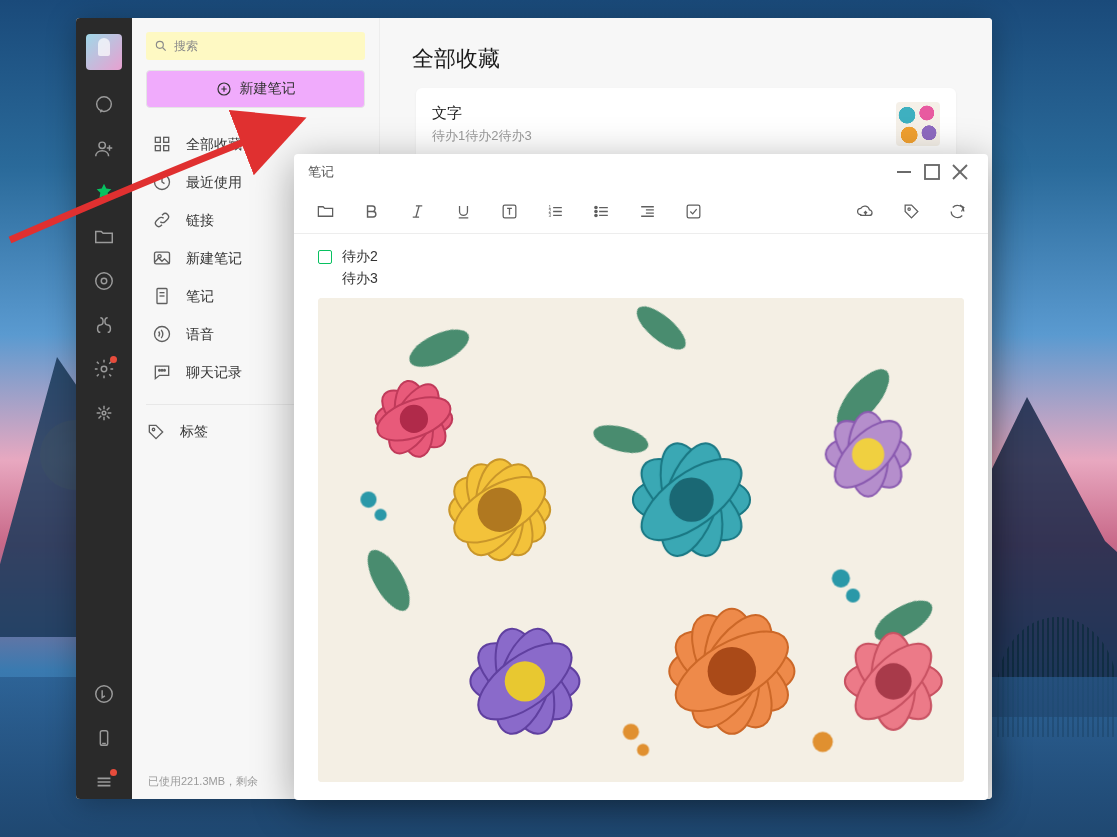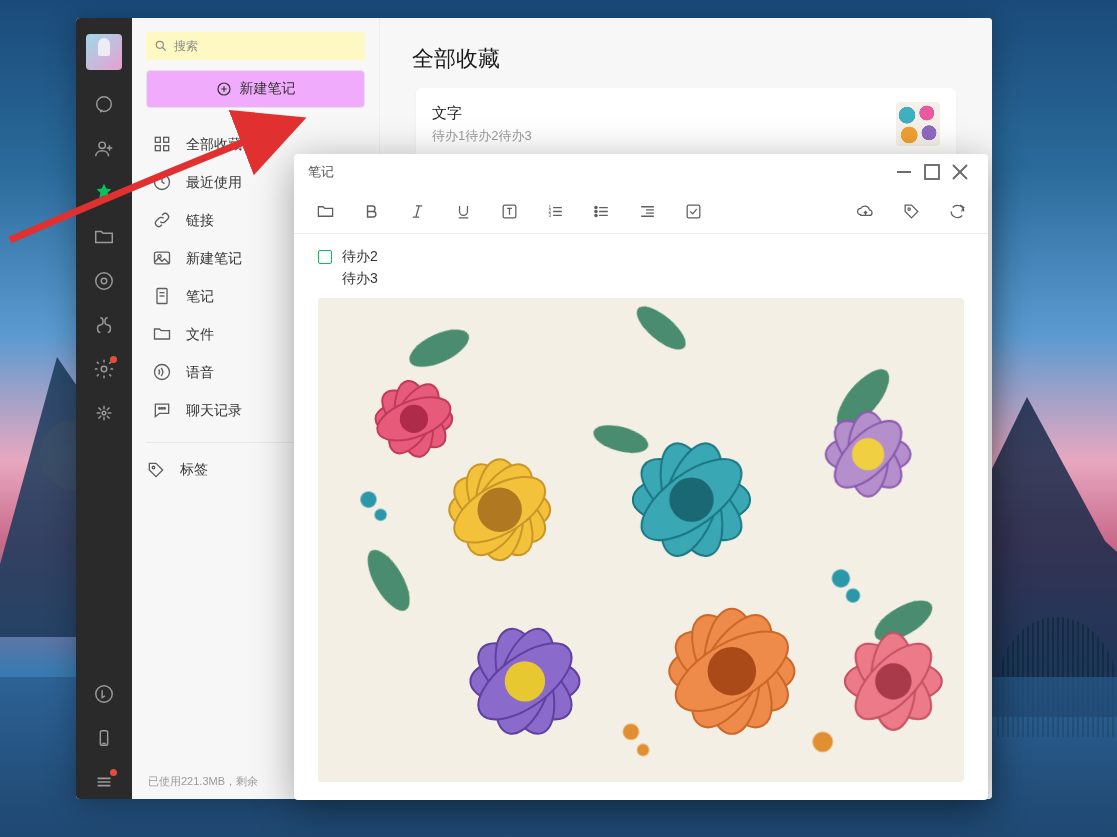--- a/index.html
+++ b/index.html
@@ -226,26 +226,20 @@
         <div class="cat-item">
           <span><svg viewBox="0 0 24 24" fill="none" stroke="currentColor" stroke-width="1.6">
               <rect x="6" y="3" width="12" height="18" rx="1"></rect>
               <line x1="9" y1="8" x2="15" y2="8"></line>
               <line x1="9" y1="12" x2="15" y2="12"></line>
             </svg></span>
           <span>笔记</span>
         </div>
         <div class="cat-item">
           <span><svg viewBox="0 0 24 24" fill="none" stroke="currentColor" stroke-width="1.6">
-              <path d="M3 6h6l2 2h10v10H3z"></path>
-            </svg></span>
-          <span>文件</span>
-        </div>
-        <div class="cat-item">
-          <span><svg viewBox="0 0 24 24" fill="none" stroke="currentColor" stroke-width="1.6">
               <circle cx="12" cy="12" r="9"></circle>
               <path d="M8 9a5 5 0 010 6M11 7a8 8 0 010 10"></path>
             </svg></span>
           <span>语音</span>
         </div>
         <div class="cat-item">
           <span><svg viewBox="0 0 24 24" fill="none" stroke="currentColor" stroke-width="1.6">
               <path d="M4 5h16v11H9l-5 4z"></path>
               <circle cx="9" cy="10" r="1" fill="currentColor"></circle>
               <circle cx="12" cy="10" r="1" fill="currentColor"></circle>

